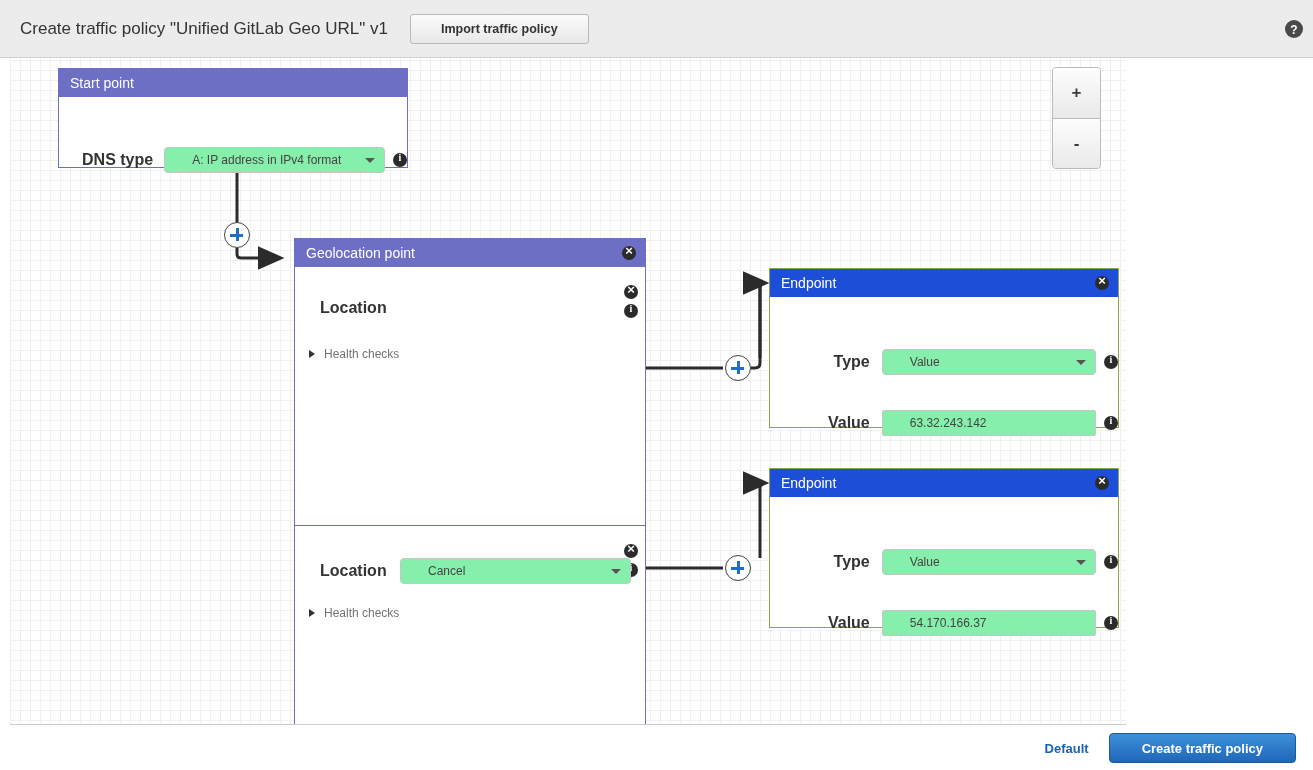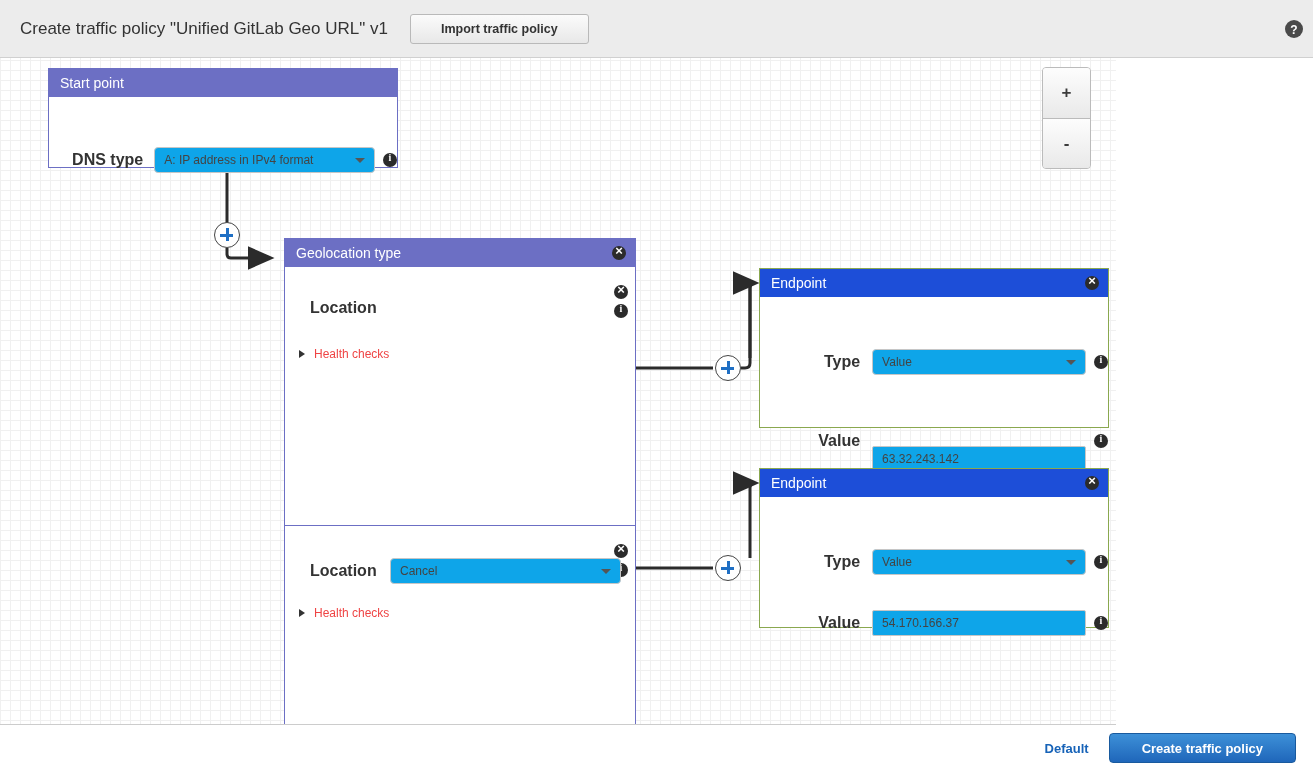--- a/index.html
+++ b/index.html
@@ -42,21 +42,21 @@
     white-space: nowrap;
   }
   .help-icon {
     position: absolute; right: 9px; top: 19px;
     width: 20px; height: 20px;
     cursor: pointer;
   }
 
   
   .canvas {
-    position: absolute; left: 0; top: 58px;
+    position: absolute; left: 10px; top: 58px;
     width: 1116px; height: 667px;
     background-color: #ffffff;
     background-image:
       linear-gradient(to right, #f0f0f0 1px, transparent 1px),
       linear-gradient(to bottom, #f0f0f0 1px, transparent 1px),
       linear-gradient(to right, #e2e2e2 1px, transparent 1px),
       linear-gradient(to bottom, #e2e2e2 1px, transparent 1px);
     background-size: 10px 10px, 10px 10px, 50px 50px, 50px 50px;
     background-position: 0px 2px, 0px 2px, 0px 2px, 0px 2px;
     border-bottom: 1px solid #cccccc;
@@ -91,25 +91,25 @@
   }
   .field-label {
     font-size: 16px; font-weight: bold; color: #333333;
     text-align: right;
     white-space: nowrap;
   }
   .control {
     height: 26px;
     border: 1px solid #c6c6c6;
     border-radius: 4px;
-    background: #0ea5e9;
+    background: #86efac;
     font-size: 12px;
     color: #444444;
     display: flex; align-items: center;
-    padding-left: 9px;
+    padding-left: 27px;
     position: relative;
     cursor: pointer;
   }
   .control.text { cursor: text; border-radius: 2px; }
   .caret {
     position: absolute; right: 9px; top: 50%;
     margin-top: -2px;
     width: 0; height: 0;
     border-left: 5px solid transparent;
     border-right: 5px solid transparent;
@@ -138,21 +138,21 @@
     text-align: center; color: #ffffff;
     font-size: 13px; font-weight: bold;
     line-height: 16px;
   }
   .head-close {
     position: absolute; right: 9px; top: 7px;
   }
 
   .health {
     display: flex; align-items: center;
-    font-size: 12px; color: #ef4444;
+    font-size: 12px; color: #737373;
     cursor: pointer;
   }
   .tri {
     width: 0; height: 0;
     border-top: 4.5px solid transparent;
     border-bottom: 4.5px solid transparent;
     border-left: 6px solid #333333;
     margin-right: 9px;
   }
 
@@ -262,21 +262,21 @@
           <span>A: IP address in IPv4 format</span>
           <span class="caret"></span>
         </div>
         <span class="icon-circle ico-info" style="margin-left:8px;"></span>
       </div>
     </div>
   </div>
 
   <div class="node" style="left:284px; top:180px; width:352px; height:528px;">
     <div class="node-head">
-      <span>Geolocation type</span>
+      <span>Geolocation point</span>
       <span class="icon-circle ico-close head-close"></span>
     </div>
 
     <div class="node-body" style="position:absolute; left:0; top:28px; width:100%; height:258px;">
       <span class="icon-circle ico-close" style="position:absolute; right:7px; top:18px;"></span>
       <span class="icon-circle ico-info" style="position:absolute; right:7px; top:37px;"></span>
       <div class="field-row" style="position:absolute; left:0; top:32px; width:100%;">
         <div class="field-label" style="width:66px; margin-left:25px;">Location</div>
       </div>
       <div class="health" style="position:absolute; left:14px; top:80px;">
@@ -314,21 +314,21 @@
       <div class="field-row" style="position:absolute; left:0; top:52px; width:100%;">
         <div class="field-label" style="width:63px; margin-left:42px;">Type</div>
         <div class="control" style="width:231px; margin-left:12px;">
           <span>Value</span>
           <span class="caret"></span>
         </div>
         <span class="icon-circle ico-info" style="margin-left:8px;"></span>
       </div>
       <div class="field-row" style="position:absolute; left:0; top:113px; width:100%;">
         <div class="field-label" style="width:63px; margin-left:42px;">Value</div>
-        <div class="control text" style="width:231px; margin-left:12px;margin-top:36px;">
+        <div class="control text" style="width:231px; margin-left:12px;">
           <span>63.32.243.142</span>
         </div>
         <span class="icon-circle ico-info" style="margin-left:8px;"></span>
       </div>
     </div>
   </div>
 
   <div class="node green" style="left:759px; top:410px; width:350px; height:160px;">
     <div class="node-head">
       <span>Endpoint</span>

